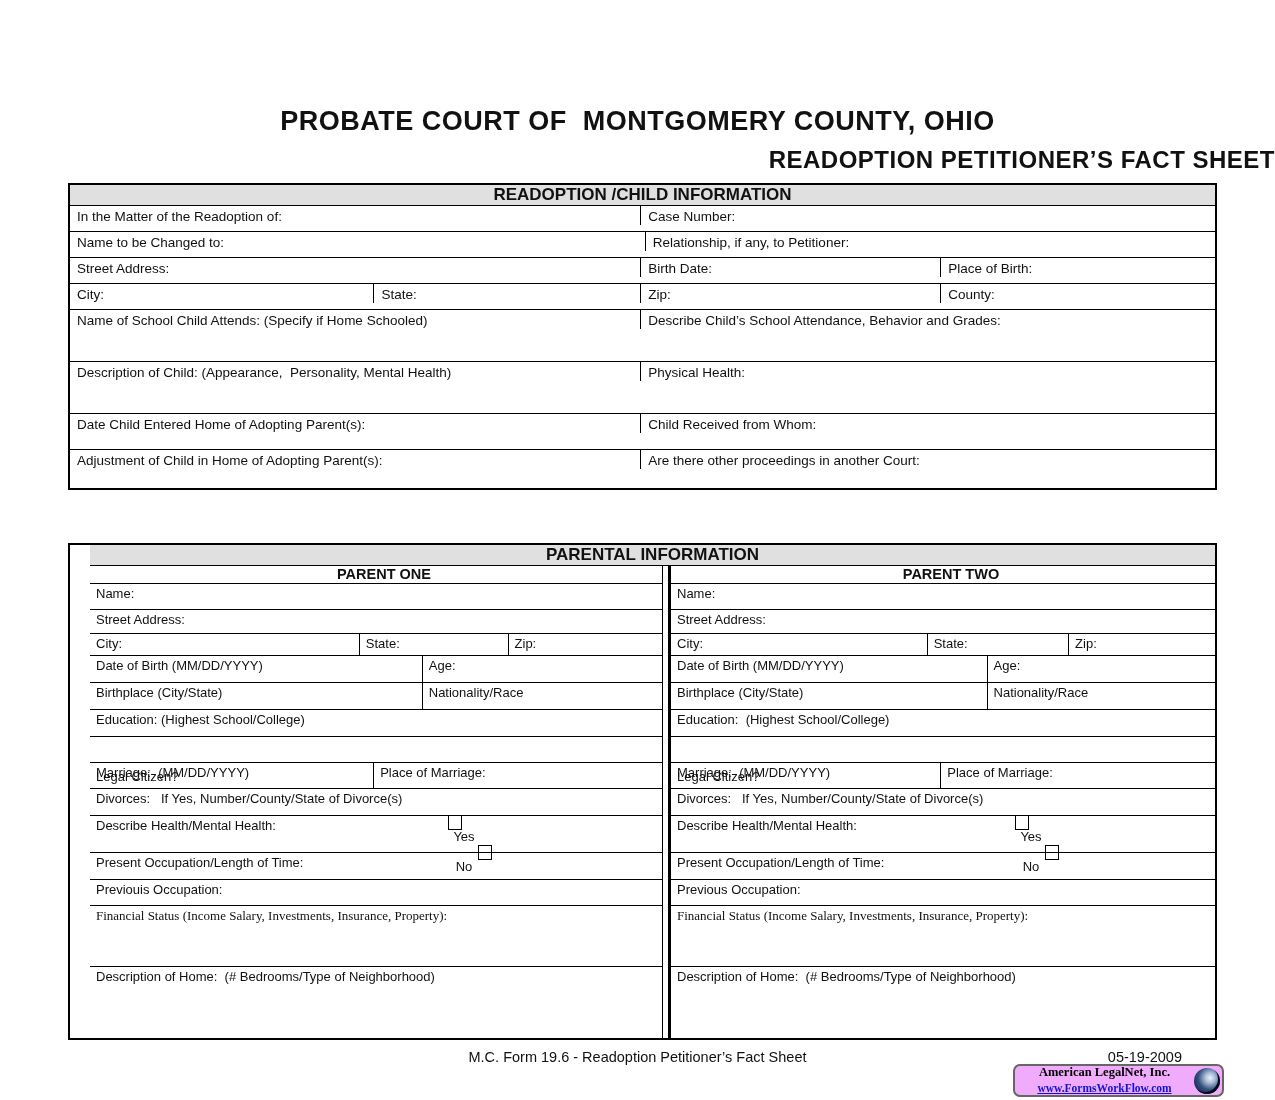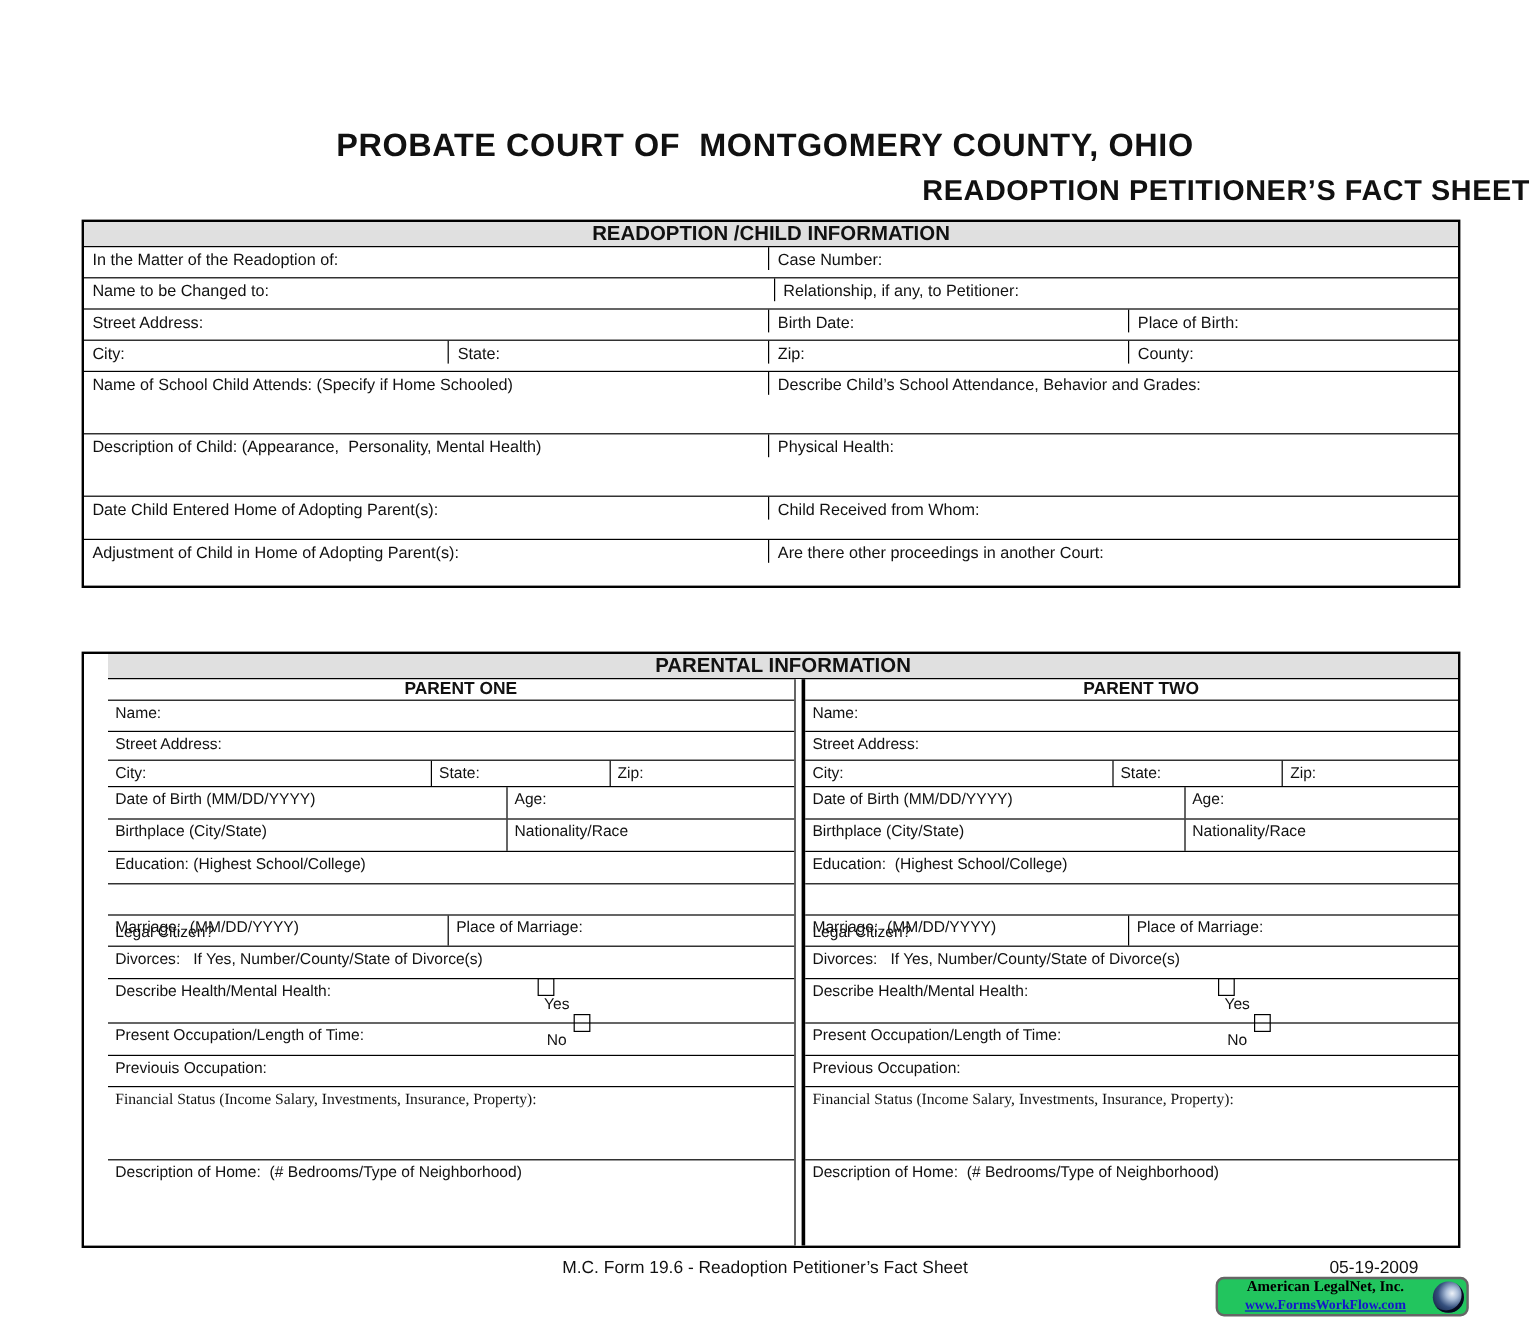--- a/index.html
+++ b/index.html
@@ -34,21 +34,21 @@
   .ph26{height:26px;} .ph24{height:24px;} .ph22{height:22px;} .ph27{height:27px;} .ph37{height:37px;} .ph61{height:61px;font-family:Liberation Serif, serif;}
   .prow-fill{flex:1 1 auto;}
   .checks{display:flex;align-items:center;margin-left:155px;margin-top:0px;flex-direction:column;}
   .cb{width:12px;height:13px;border:1px solid #000;display:inline-block;flex:0 0 auto;background:#fff;}
   .cb-lab{margin-left:18px;font-size:13px;}
   .cb2{margin-left:60px;}
   
   .footer-form{position:absolute;top:1049px;left:0;width:100%;text-align:center;font-size:14.5px;white-space:pre-wrap;}
   .footer-date{position:absolute;top:1049px;right:93px;font-size:14.5px;}
   .logo-box{position:absolute;top:1064px;left:1013px;width:211px;height:33px;border:2px solid #666;
-        border-radius:7px;display:flex;align-items:center;background:#22c55e;box-sizing:border-box;}
+        border-radius:7px;display:flex;align-items:center;background:#f0abfc;box-sizing:border-box;}
   .logo-text{flex:1 1 auto;text-align:center;line-height:1.05;padding-top:1px;}
   .logo-name{font-family:"Liberation Serif", serif;font-weight:bold;font-size:12.5px;color:#000;}
   .logo-url{font-family:"Liberation Serif", serif;font-weight:bold;font-size:11.5px;color:#1414cc;
         text-decoration:underline;display:inline-block;}
   .globe{width:26px;height:26px;border-radius:50%;margin-right:2px;flex:0 0 auto;
         background:radial-gradient(circle at 62% 38%, #eef2f8 0%, #aabdd8 22%, #35507e 52%, #0a1430 95%);
         box-shadow:inset -2px -2px 0 #05091c;}
 </style>
 </head>
 <body>

